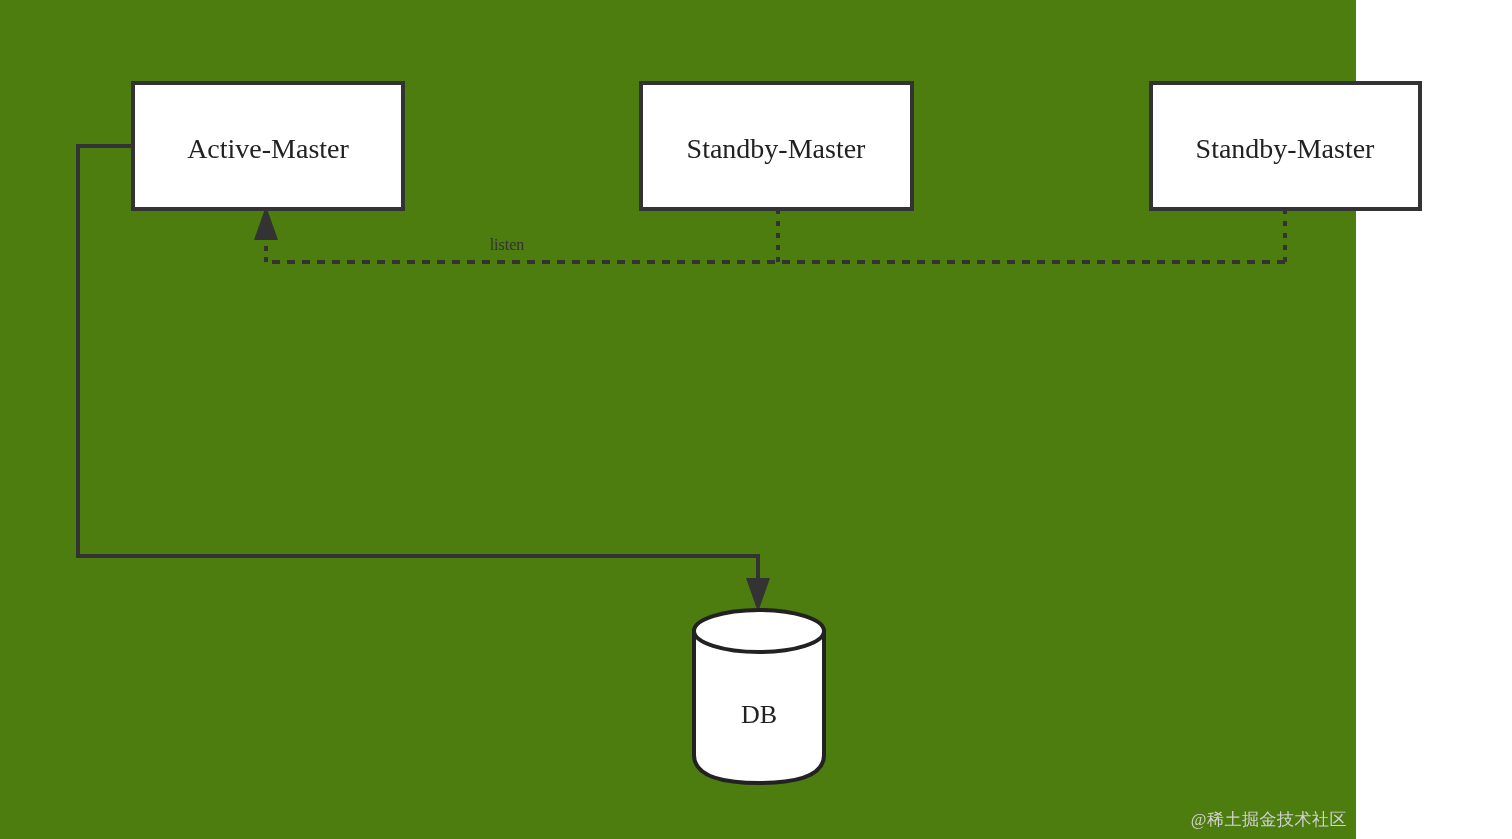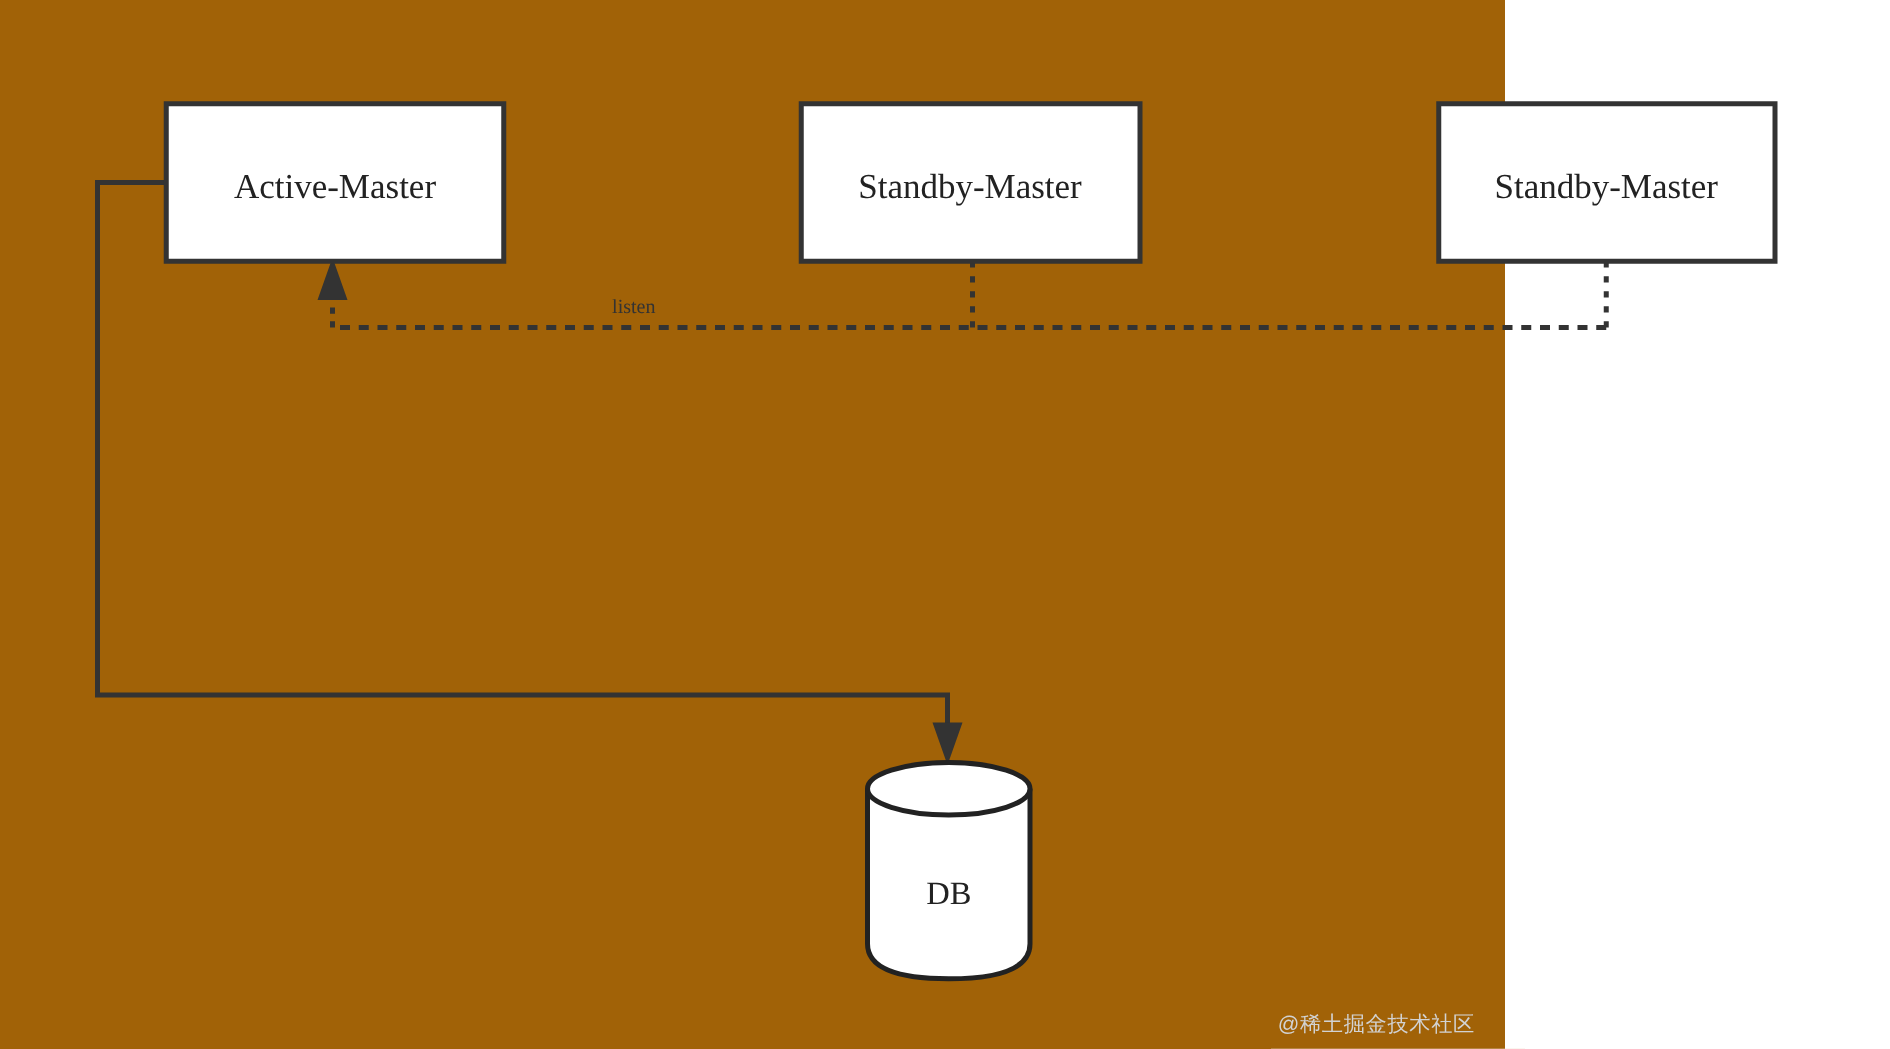--- a/index.html
+++ b/index.html
@@ -8,23 +8,23 @@
     background: #ffffff;
   }
   body {
     width: 1512px;
     height: 839px;
     overflow: hidden;
     font-family: "Liberation Serif", "DejaVu Serif", serif;
   }
   #diagram-root {
     position: relative;
-    width: 1204px;
+    width: 1356px;
     height: 839px;
-    background: #a16207;
+    background: #4d7c0f;
   }
   #diagram-svg {
     position: absolute;
     top: 0;
     left: 0;
     width: 1512px;
     height: 839px;
   }
   .node-label {
     font-family: "Liberation Serif", "DejaVu Serif", serif;
@@ -36,23 +36,23 @@
     font-size: 16px;
     fill: #333333;
   }
   .db-label {
     font-family: "Liberation Serif", "DejaVu Serif", serif;
     font-size: 26px;
     fill: #222222;
   }
   .watermark-text {
     position: absolute;
-    right: 24px;
+    right: 9px;
     bottom: 8px;
-    font-family: Liberation Sans, sans-serif;
+    font-family: Liberation Serif, serif;
     font-size: 17px;
     color: #d2d2d2;
     letter-spacing: 0.5px;
     white-space: nowrap;
     user-select: none;
   }
 </style>
 </head>
 <body>
 

